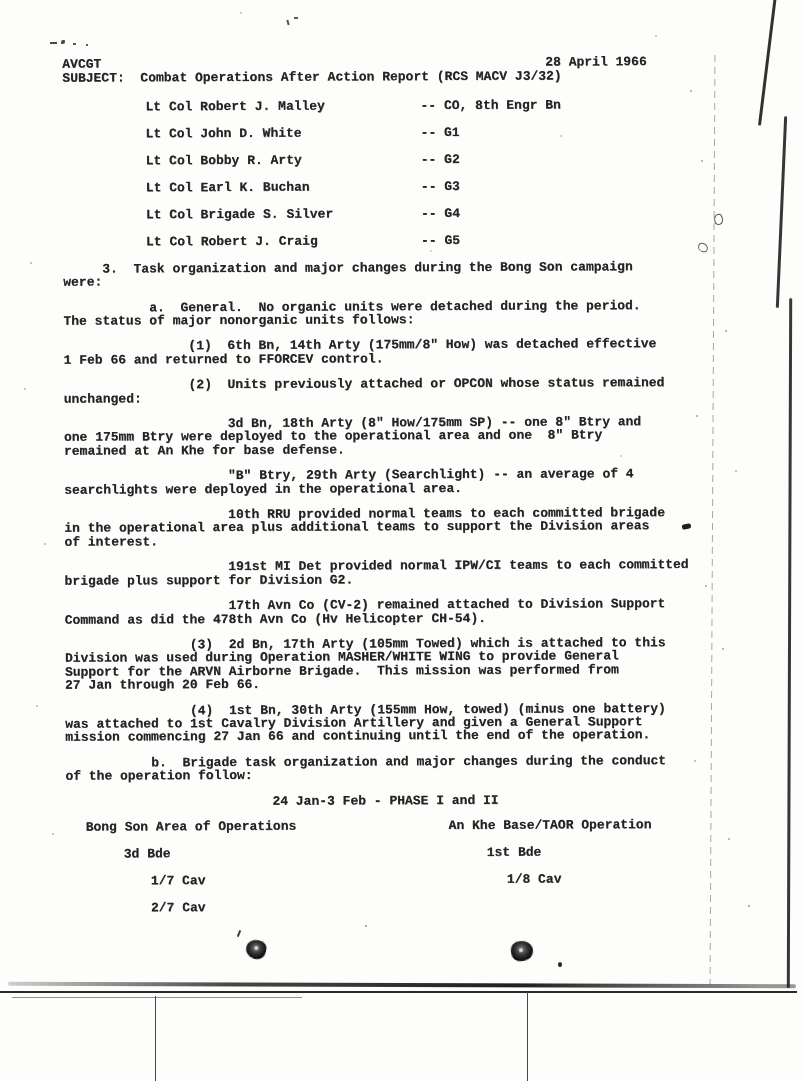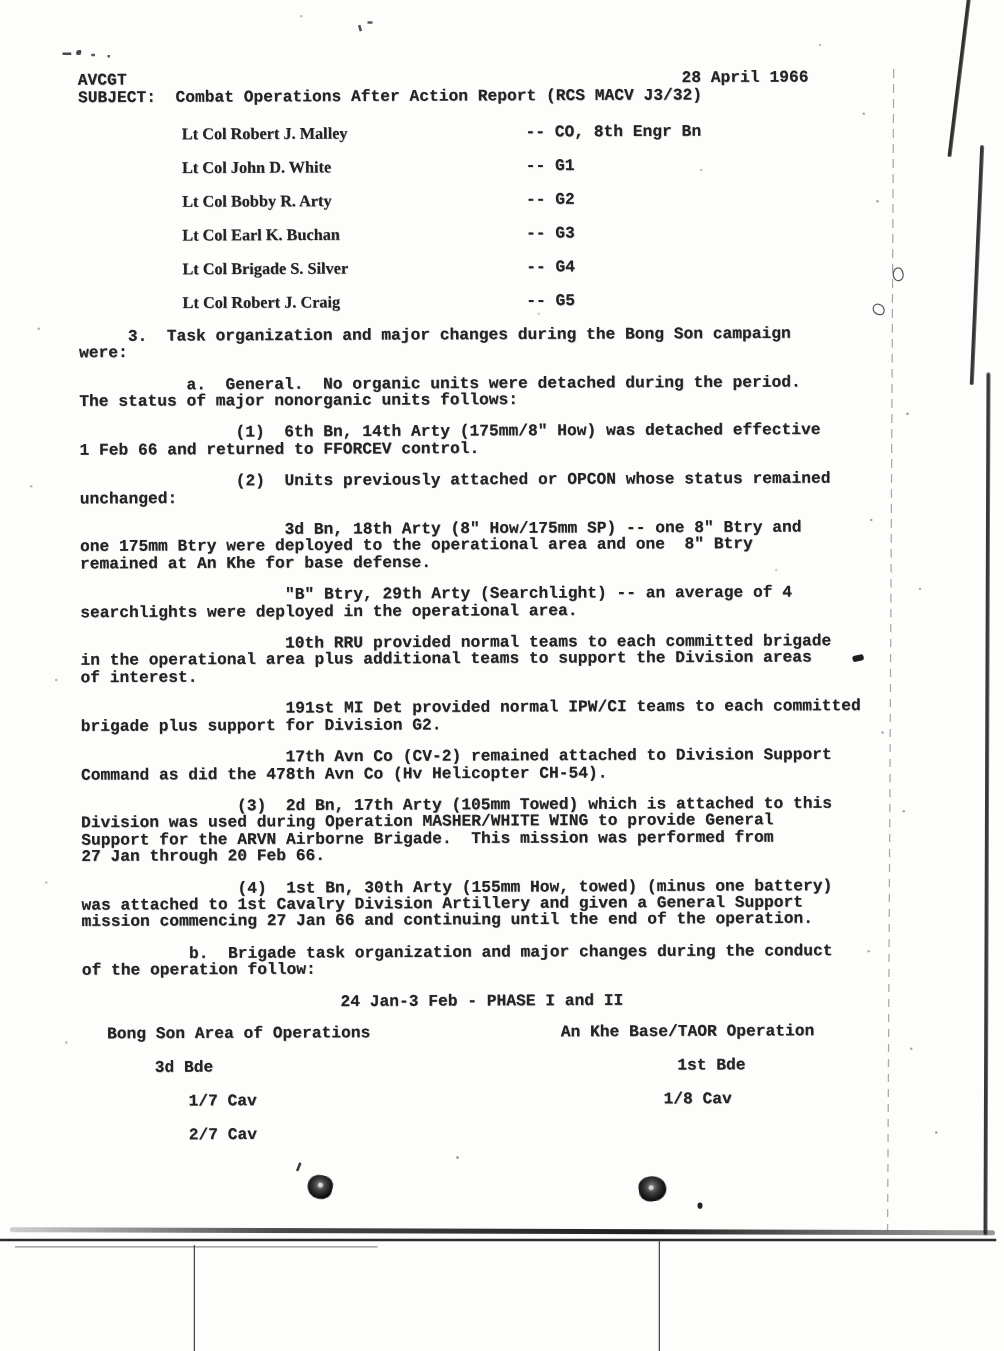--- a/index.html
+++ b/index.html
@@ -22,41 +22,41 @@
     text-shadow:0.3px 0.3px 0.6px rgba(30,30,30,0.55);
     transform:rotate(-0.25deg);
     transform-origin:top left;
   }
   .pre{white-space:pre-wrap;}
   .hdr-row{position:relative;height:13.4px;}
   .date{position:absolute;left:483px;top:0;font-family:Liberation Mono, monospace;}
   .subject-row{margin-top:1px;}
   .officers{margin-top:15px;}
   .officer-row{position:relative;height:27px;}
-  .o-name{margin-left:83px;font-family:Liberation Serif, serif;}
+  .o-name{margin-left:83px;}
   .o-role{position:absolute;left:358px;top:0;}
   .paragraphs{margin-top:0;}
   .para{white-space:pre-wrap;margin:0 0 12px 0;}
   .phase-heading{
     width:640px;text-align:center;margin:0 0 12px 0;
   }
   .u{
     text-decoration-thickness:1.5px;
     text-underline-offset:3px;
     text-align:center;
   }
   .ops-table{position:relative;margin-top:0;height:120px;}
   .col-left{margin-left:20px;}
   .col-right{position:absolute;left:383px;top:0;}
   .col-header{height:27px;}
   .cell{height:27px;}
   .cell.bde{margin-left:38px;}
   .col-left .cell.cav{margin-left:65px;}
-  .col-right .cell.bde{margin-left:38px;text-align:center;}
-  .col-right .cell.cav{margin-left:82px;}
+  .col-right .cell.bde{margin-left:38px;}
+  .col-right .cell.cav{margin-left:58px;}
 
   
   .artifact{position:absolute;}
   .staple{
     background:radial-gradient(circle at 48% 42%, #8a8a8a 0%, #3a3a3a 34%, #0d0d0d 68%);
     filter:blur(0.3px);
   }
   .staple-left{left:246px;top:940px;width:20px;height:19px;border-radius:58% 46% 52% 62%;transform:rotate(14deg);}
   .staple-right{left:511px;top:941px;width:22px;height:20px;border-radius:47% 60% 55% 50%;transform:rotate(-8deg);}
   .staple::after{

